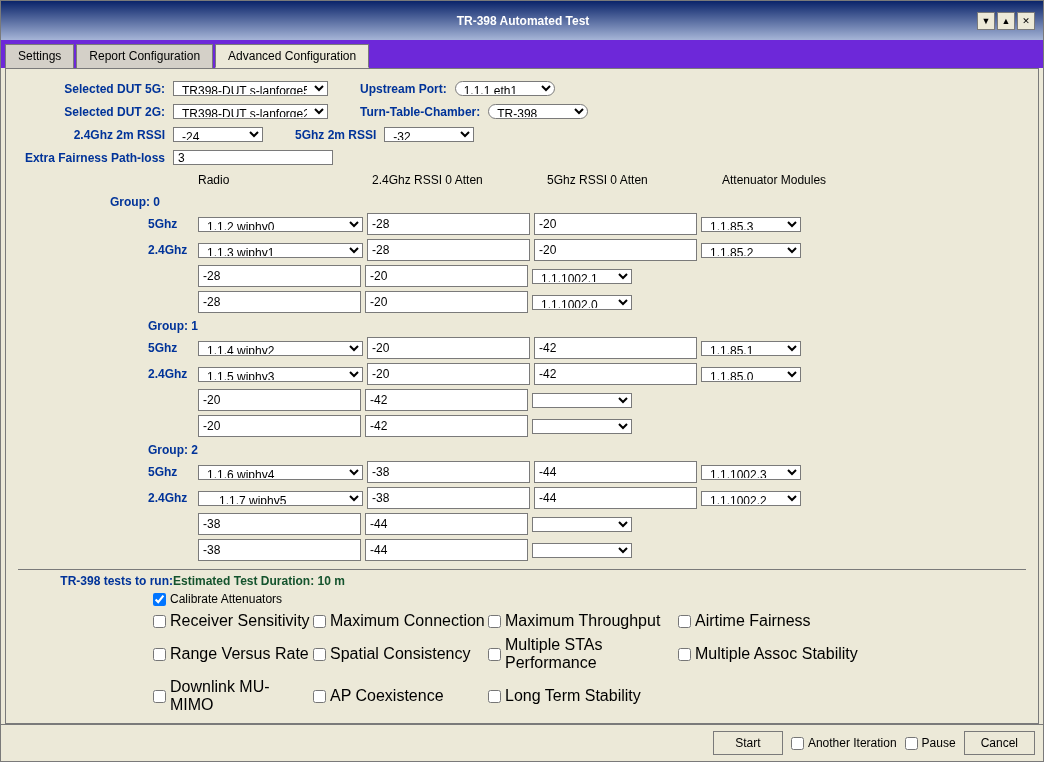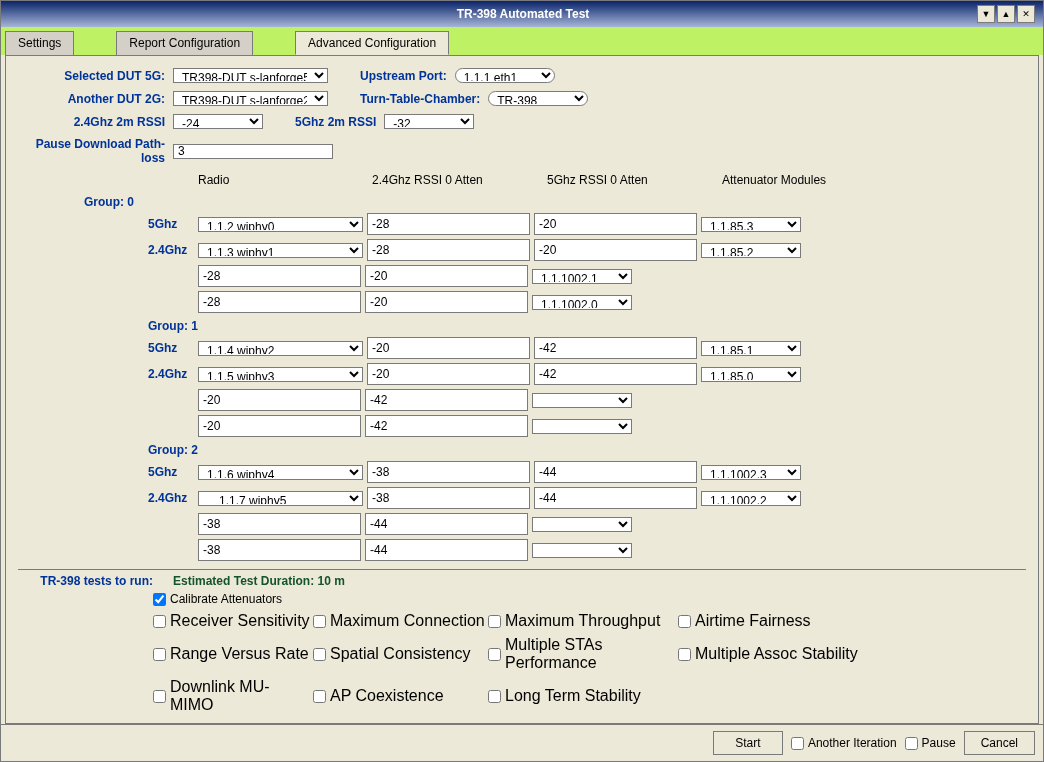--- a/index.html
+++ b/index.html
@@ -19,21 +19,21 @@
       display: flex;
       flex-direction: column;
     }
     .title-bar {
       background: linear-gradient(to bottom, #0a246a, #a6b5d7);
       color: white;
       padding: 4px 8px;
       display: flex;
       justify-content: space-between;
       align-items: center;
-      height: 26px;
+      height: 39px;
       flex-shrink: 0;
     }
     .title-bar-title {
       font-weight: bold;
       font-size: 12px;
       flex: 1;
       text-align: center;
     }
     .title-bar-controls {
       display: flex;
@@ -47,23 +47,22 @@
       color: black;
       font-size: 9px;
       cursor: pointer;
       display: flex;
       align-items: center;
       justify-content: center;
     }
     .tab-bar {
       display: flex;
       padding: 4px 4px 0 4px;
-      background: #bef264;
+      background: #6d28d9;
       flex-shrink: 0;
-      gap: 40px;
     }
     .tab {
       padding: 4px 12px;
       border: 1px solid #7a7a7a;
       background: #d4d0c8;
       cursor: pointer;
       font-size: 12px;
       margin-right: 2px;
       border-bottom: none;
     }
@@ -208,21 +207,21 @@
       <div class="inline-right">
         <span class="inline-label">Upstream Port:</span>
         <select class="upstream-select">
           <option>1.1.1 eth1</option>
           <option>1.1.1 eth2</option>
         </select>
       </div>
     </div>
 
     <div class="form-row">
-      <span class="form-label">Another DUT 2G:</span>
+      <span class="form-label">Selected DUT 2G:</span>
       <select class="dut-select">
         <option>TR398-DUT s-lanforge2</option>
         <option>TR398-DUT s-lanforge1</option>
       </select>
       <div class="inline-right">
         <span class="inline-label">Turn-Table-Chamber:</span>
         <select class="upstream-select">
           <option>TR-398</option>
           <option>None</option>
         </select>
@@ -240,32 +239,32 @@
         <span class="inline-label">5Ghz 2m RSSI</span>
         <select class="rssi-input-sm">
           <option>-32</option>
           <option>-28</option>
           <option>-24</option>
         </select>
       </div>
     </div>
 
     <div class="form-row">
-      <span class="form-label">Pause Download Path-loss</span>
+      <span class="form-label">Extra Fairness Path-loss</span>
       <input type="text" class="path-loss-input" value="3" style="">
     </div>
 
     <div style="display:flex; margin-left:180px; margin-bottom:4px;">
       <div style="width:170px;">Radio</div>
       <div style="width:175px; margin-left:4px;">2.4Ghz RSSI 0 Atten</div>
       <div style="width:175px;">5Ghz RSSI 0 Atten</div>
       <div style="width:120px;">Attenuator Modules</div>
     </div>
 
-    <div class="group-label" style="margin-left:66px;">Group: 0</div>
+    <div class="group-label" style="margin-left:92px;">Group: 0</div>
 
     <div style="display:flex; align-items:center; margin-bottom:4px; margin-left:130px;">
       <span style="width:50px; color:#003399; font-weight:bold;">5Ghz</span>
       <select style="width:165px;">
         <option>1.1.2 wiphy0</option>
       </select>
       <input type="text" style="width: 163px; border: 1px solid rgb(122, 122, 122); background: white; height: 22px; padding: 1px 4px; font-size: 12px; margin-left: 4px;" value="-28">
       <input type="text" style="width: 163px; border: 1px solid rgb(122, 122, 122); background: white; height: 22px; padding: 1px 4px; font-size: 12px; margin-left: 4px;" value="-20">
       <select style="width:100px; margin-left:4px;">
         <option>1.1.85.3</option>
@@ -380,21 +379,21 @@
       <input type="text" style="width: 163px; border: 1px solid rgb(122, 122, 122); background: white; height: 22px; padding: 1px 4px; font-size: 12px;" value="-38">
       <input type="text" style="width: 163px; border: 1px solid rgb(122, 122, 122); background: white; height: 22px; padding: 1px 4px; font-size: 12px; margin-left: 4px;" value="-44">
       <select style="width:100px; margin-left:4px;">
         <option></option>
       </select>
     </div>
 
     <div class="separator"></div>
 
     <div style="display:flex; align-items:center; margin-bottom:4px; margin-top:4px;">
-      <span style="color:#003399; font-weight:bold; width:155px; text-align:right; padding-right:20px;">TR-398 tests to run:</span>
+      <span style="color:#003399; font-weight:bold; width:155px; text-align:right; padding-right:0;">TR-398 tests to run:</span>
       <span style="color:#14532d; font-weight:bold;">Estimated Test Duration: 10 m</span>
     </div>
 
     <div style="display:flex; align-items:center; margin-bottom:6px; margin-left:135px;">
       <input type="checkbox" id="calibrate-cb" checked="" style="">
       <label for="calibrate-cb" style="margin-left:4px; cursor:pointer;">Calibrate Attenuators</label>
     </div>
 
     <div class="checkbox-grid">
       <div class="checkbox-item">

